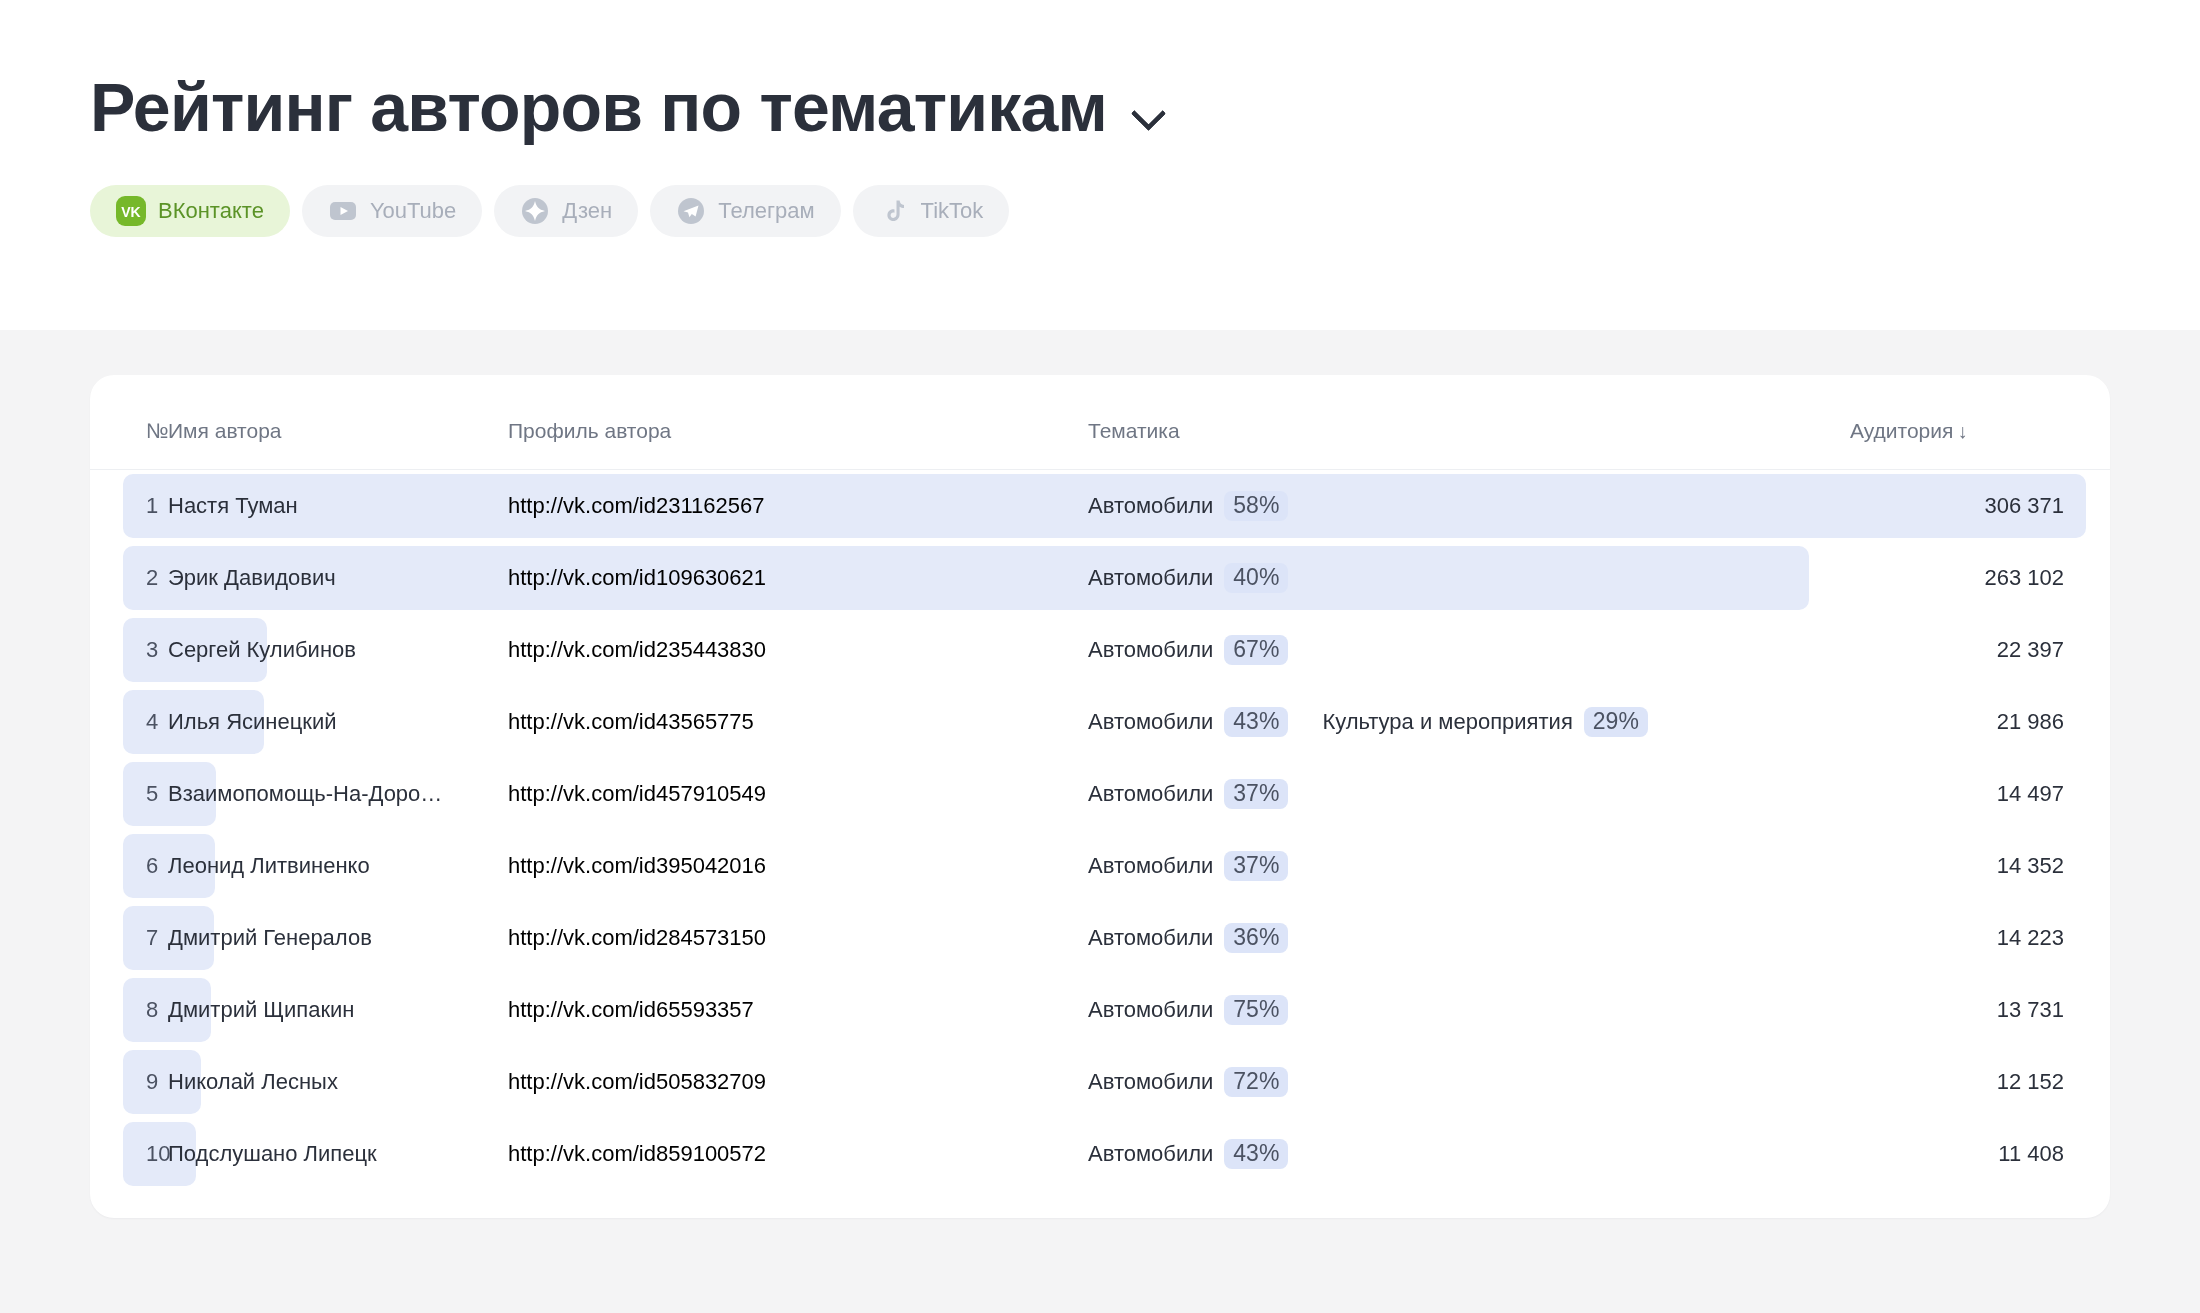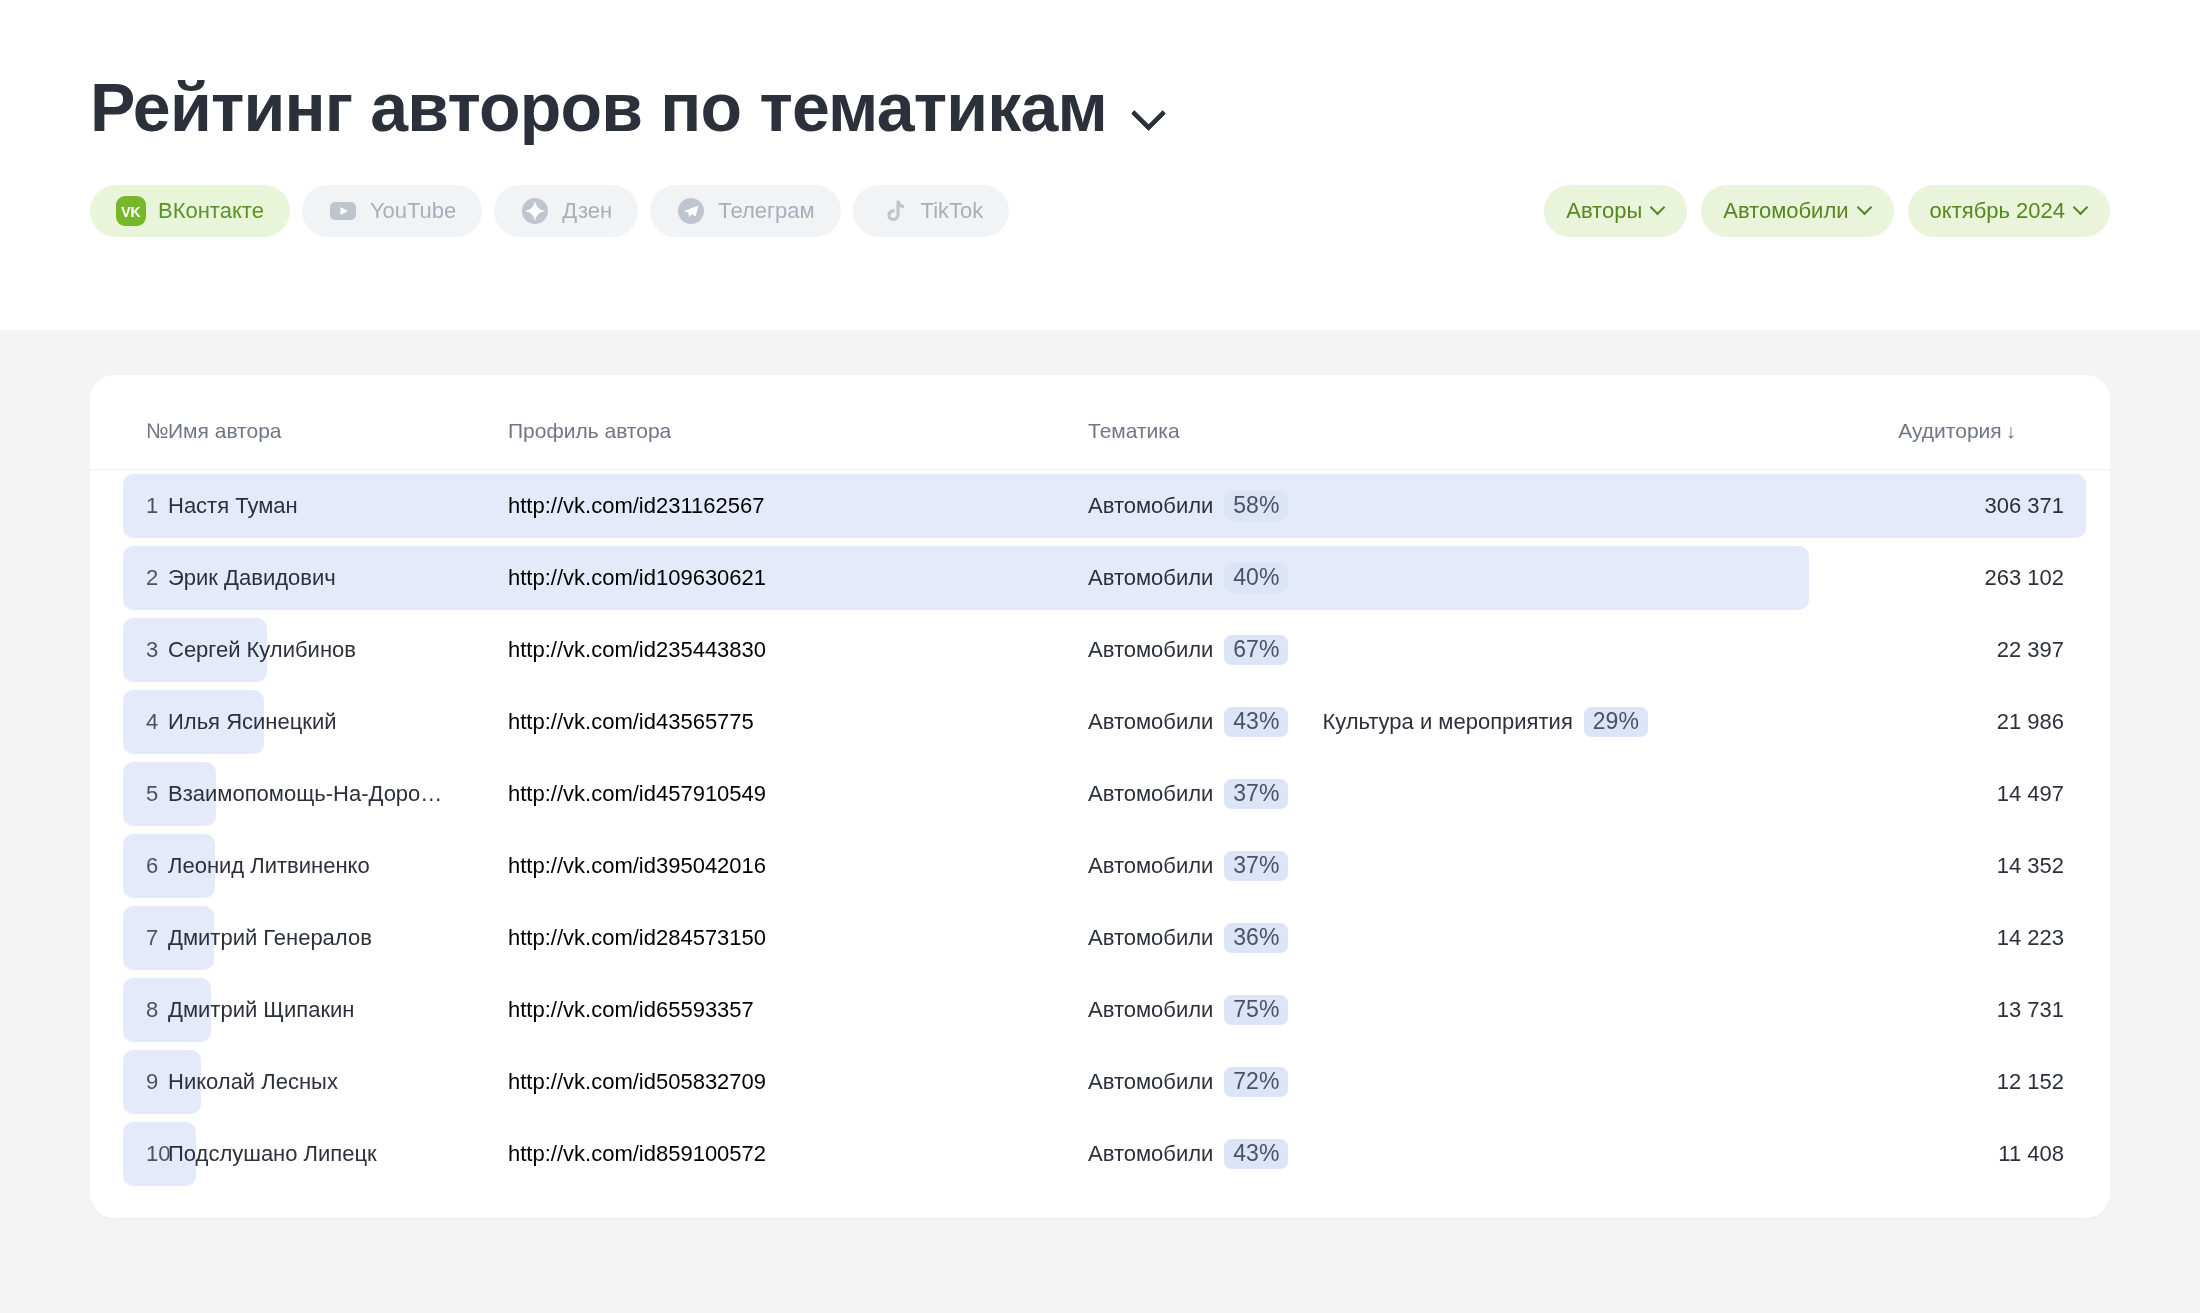--- a/index.html
+++ b/index.html
@@ -153,21 +153,21 @@
   thead th {
     font-size: 21px;
     font-weight: 400;
     color: #6F7684;
     text-align: left;
     padding: 44px 0 26px 0;
     border-bottom: 1px solid #EDEFF2;
     white-space: nowrap;
   }
   thead th.th-num   { padding-left: 56px; }
-  thead th.th-aud   { text-align: center; padding-right: 46px; }
+  thead th.th-aud   { text-align: left; padding-right: 46px; }
   .sort-arrow { font-size: 20px; margin-left: 4px; }
 
   tbody tr { height: 72px; }
 
   tbody td {
     position: relative;
     font-size: 22px;
     color: #2B303B;
     vertical-align: middle;
     padding: 0;
@@ -290,38 +290,20 @@
         <span class="p-icon">
           <svg viewBox="0 0 30 30" width="30" height="30" xmlns="http://www.w3.org/2000/svg">
             <path d="M17.5 4.5 L20.6 4.5 C20.9 7.2 22.4 8.7 25 9 L25 12.1 C23.3 12.1 21.8 11.6 20.6 10.7 L20.6 18.2 C20.6 22.1 17.8 25 14.3 25 C11 25 8.4 22.4 8.4 19.2 C8.4 15.9 11 13.3 14.3 13.3 C14.7 13.3 15.1 13.4 15.5 13.5 L15.5 16.8 C15.1 16.6 14.7 16.5 14.3 16.5 C12.8 16.5 11.6 17.7 11.6 19.2 C11.6 20.7 12.8 21.9 14.3 21.9 C15.9 21.9 17.5 20.6 17.5 18.6 Z" fill="#BFC5CF"></path>
           </svg>
         </span>
         <span>TikTok</span>
       </button>
 
     </div>
 
-    <div class="right-pills">
-
-      <button class="pill green">
-        <span>Авторы</span>
-        <span class="chev"></span>
-      </button>
-
-      <button class="pill green">
-        <span>Автомобили</span>
-        <span class="chev"></span>
-      </button>
-
-      <button class="pill green">
-        <span>октябрь 2024</span>
-        <span class="chev"></span>
-      </button>
-
-    </div>
 
   </div>
 </div>
 
 <div class="page-body">
   <div class="card">
 
     <table class="rank-table">
       <colgroup>
         <col class="col-num">

